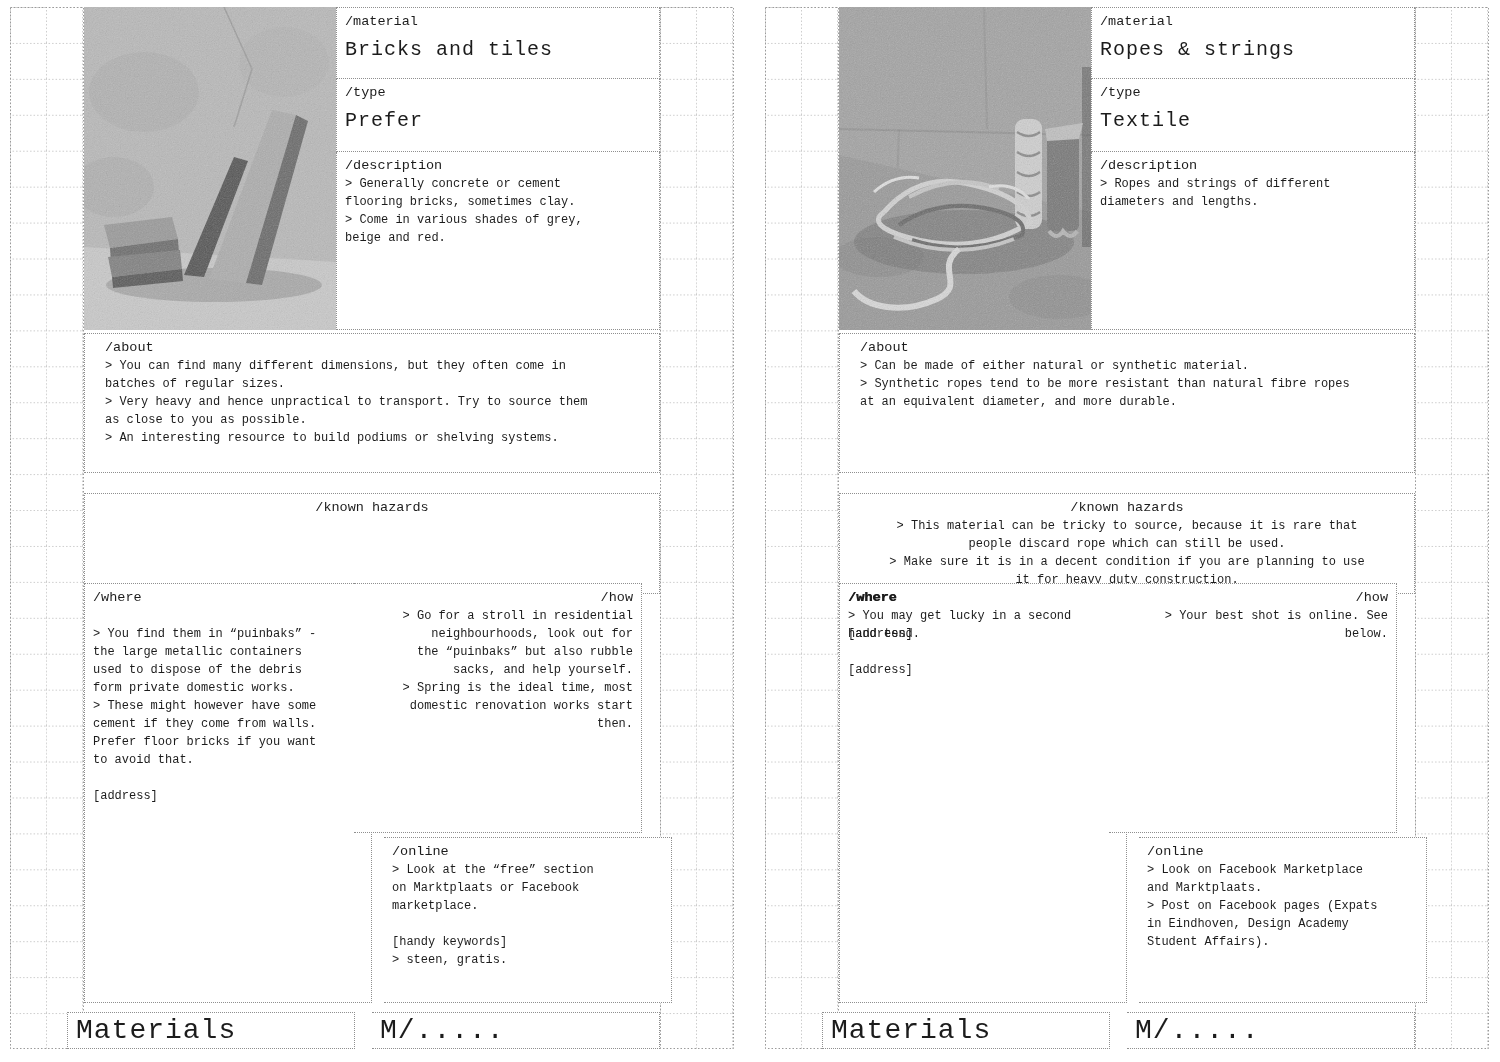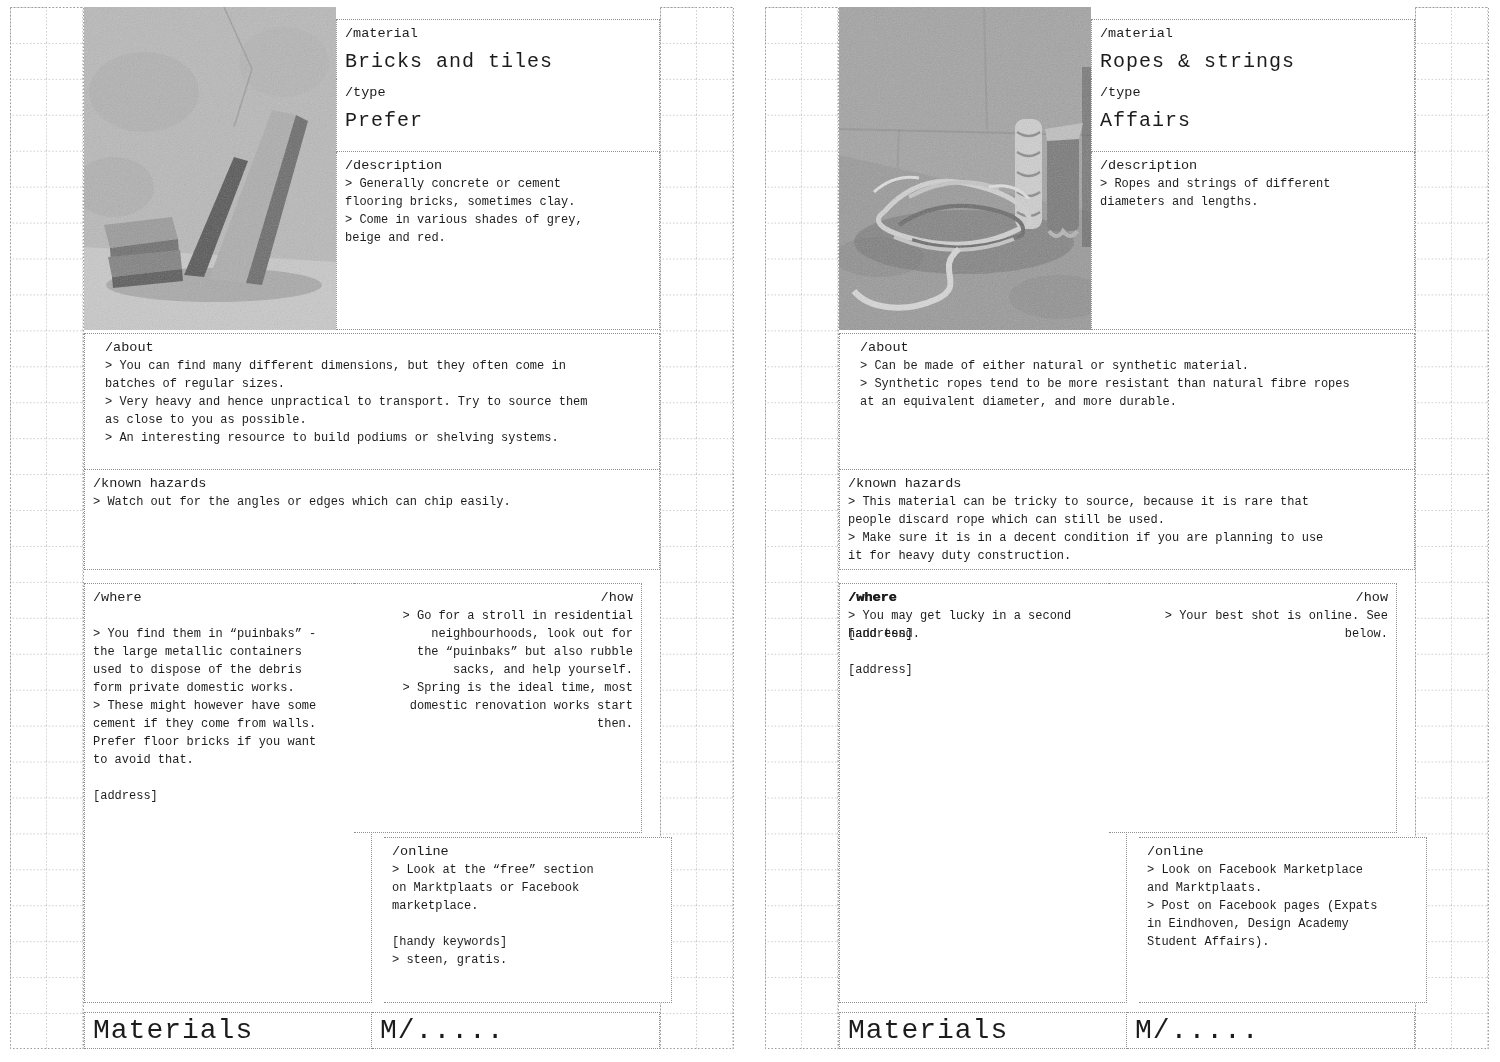--- a/index.html
+++ b/index.html
@@ -7,29 +7,29 @@
           font-family:"Liberation Mono","DejaVu Sans Mono",monospace;color:#1c1c1c;}
   .page{position:absolute;top:7px;width:723px;height:1042px;}
   .page.p1{left:10px;}
   .page.p2{left:765px;}
   .strip{position:absolute;top:0;}
   .strip.sl{left:0;}
   .strip.sr{left:650px;}
   .box{position:absolute;border:1px dotted #8f8f8f;box-sizing:border-box;background:#fff;}
   .b-photo{left:74px;top:0;width:252px;height:323px;border:none;}
   .b-photo svg{display:block;}
-  .b-material{left:326px;top:12px;width:324px;height:72px;}
+  .b-material{left:326px;top:0;width:324px;height:72px;}
   .b-type{left:326px;top:72px;width:324px;height:73px;border-top:none;}
   .b-desc{left:326px;top:145px;width:324px;height:178px;border-top:none;}
   .b-about{left:74px;top:326px;width:576px;height:140px;padding-left:12px;}
-  .b-hazards{left:74px;top:462px;width:576px;height:101px;}
+  .b-hazards{left:74px;top:486px;width:576px;height:101px;text-align:center;}
   .b-where{left:74px;top:576px;width:288px;height:420px;}
   .b-how{left:344px;top:576px;width:288px;height:250px;border-left:none;text-align:right;}
   .b-online{left:362px;top:830px;width:288px;height:166px;border-left:none;margin-left:12px;}
-  .b-foot-l{left:74px;top:1005px;width:288px;height:37px;display:flex;align-items:center;}
+  .b-foot-l{left:57px;top:1005px;width:288px;height:37px;display:flex;align-items:center;}
   .b-foot-r{left:362px;top:1005px;width:288px;height:37px;border-left:none;display:flex;align-items:center;}
   .label{font-size:13.5px;line-height:18px;padding:5px 8px 0 8px;}
   .title{font-size:20px;line-height:34px;font-weight:normal;margin:2px 0 0 0;padding:0 8px;letter-spacing:1px;}
   .body{font-size:12px;line-height:18px;padding:0 8px 6px 8px;white-space:pre-wrap;}
   .foot-text{font-size:28px;padding-left:8px;letter-spacing:1px;}
   .dbl{font-weight:bold;text-shadow:0.6px 0 0 currentColor;}
   .overlap{position:relative;display:inline-block;}
   .ov-b{position:absolute;left:0;top:0;}
   .addr-gap{margin-top:18px;}
 </style>
@@ -103,21 +103,20 @@
       <div class="label">/about</div>
       <div class="body">&gt; You can find many different dimensions, but they often come in
 batches of regular sizes.
 &gt; Very heavy and hence unpractical to transport. Try to source them
 as close to you as possible.
 &gt; An interesting resource to build podiums or shelving systems.</div>
     </div>
 
     <div class="box b-hazards">
       <div class="label">/known hazards</div>
-      <div class="body">&gt; Watch out for the angles or edges which can chip easily.</div>
     </div>
 
     <div class="box b-where">
       <div class="label">/where</div>
       <div class="body">
 &gt; You find them in “puinbaks” -
 the large metallic containers
 used to dispose of the debris
 form private domestic works.
 &gt; These might however have some
@@ -192,21 +191,21 @@
       </svg>
     </figure>
 
     <div class="box b-material">
       <div class="label">/material</div>
       <h1 class="title">Ropes &amp; strings</h1>
     </div>
 
     <div class="box b-type">
       <div class="label">/type</div>
-      <h2 class="title">Affairs</h2>
+      <h2 class="title">Textile</h2>
     </div>
 
     <div class="box b-desc">
       <div class="label">/description</div>
       <div class="body">&gt; Ropes and strings of different
 diameters and lengths.</div>
     </div>
 
     <div class="box b-about">
       <div class="label">/about</div>

